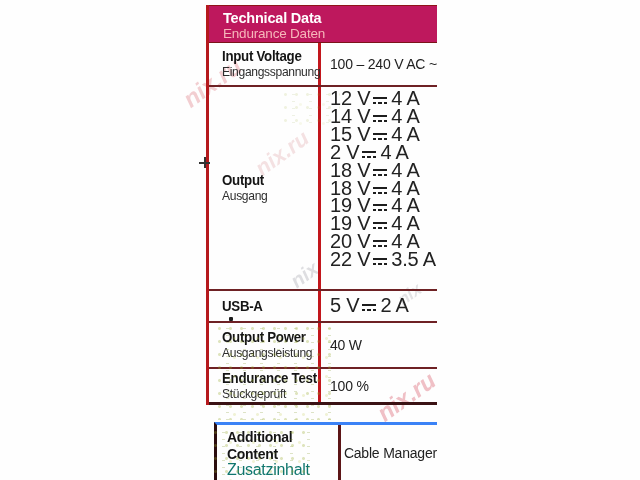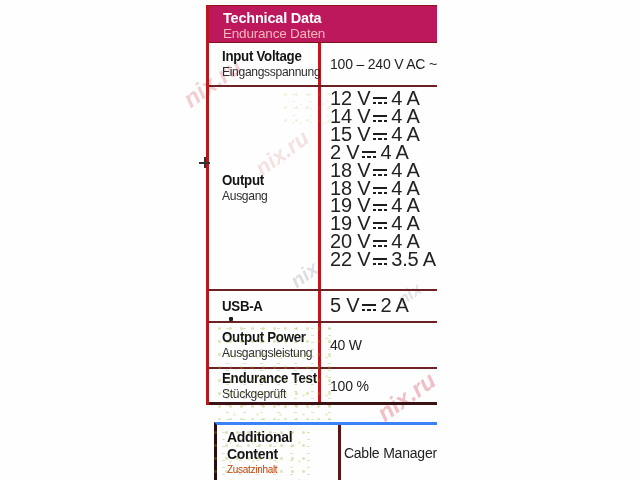--- a/index.html
+++ b/index.html
@@ -58,21 +58,21 @@
     position:absolute; left:214px; top:422px; width:223px; height:58px;
     box-sizing:border-box; overflow:hidden;
     border-left:3px solid #2b0d0e;
     border-top:3px solid #3b82f6;
     display:flex;
   }
   .t2-label {
     box-sizing:border-box; width:140px; padding:4px 0 0 10px;
   }
   .t2-label .en2 { font-size:14px; font-weight:bold; letter-spacing:-0.3px; line-height:16.5px; max-width:100px; color:#151515; }
-  .t2-label .de2 { font-size:10px; letter-spacing:-0.3px; line-height:16px; color:#c2410c; }
+  .t2-label .de2 { font-size:16px; letter-spacing:-0.3px; line-height:16px; color:#0f766e; }
   .t2-value {
     box-sizing:border-box; flex:1; border-left:3px solid #5c1517;
     display:flex; align-items:center; padding-left:3px;
   }
 
   
   .wm {
     position:absolute; font-weight:bold; font-style:italic;
     transform:rotate(-36deg); transform-origin:0 50%;
     pointer-events:none; white-space:nowrap;

